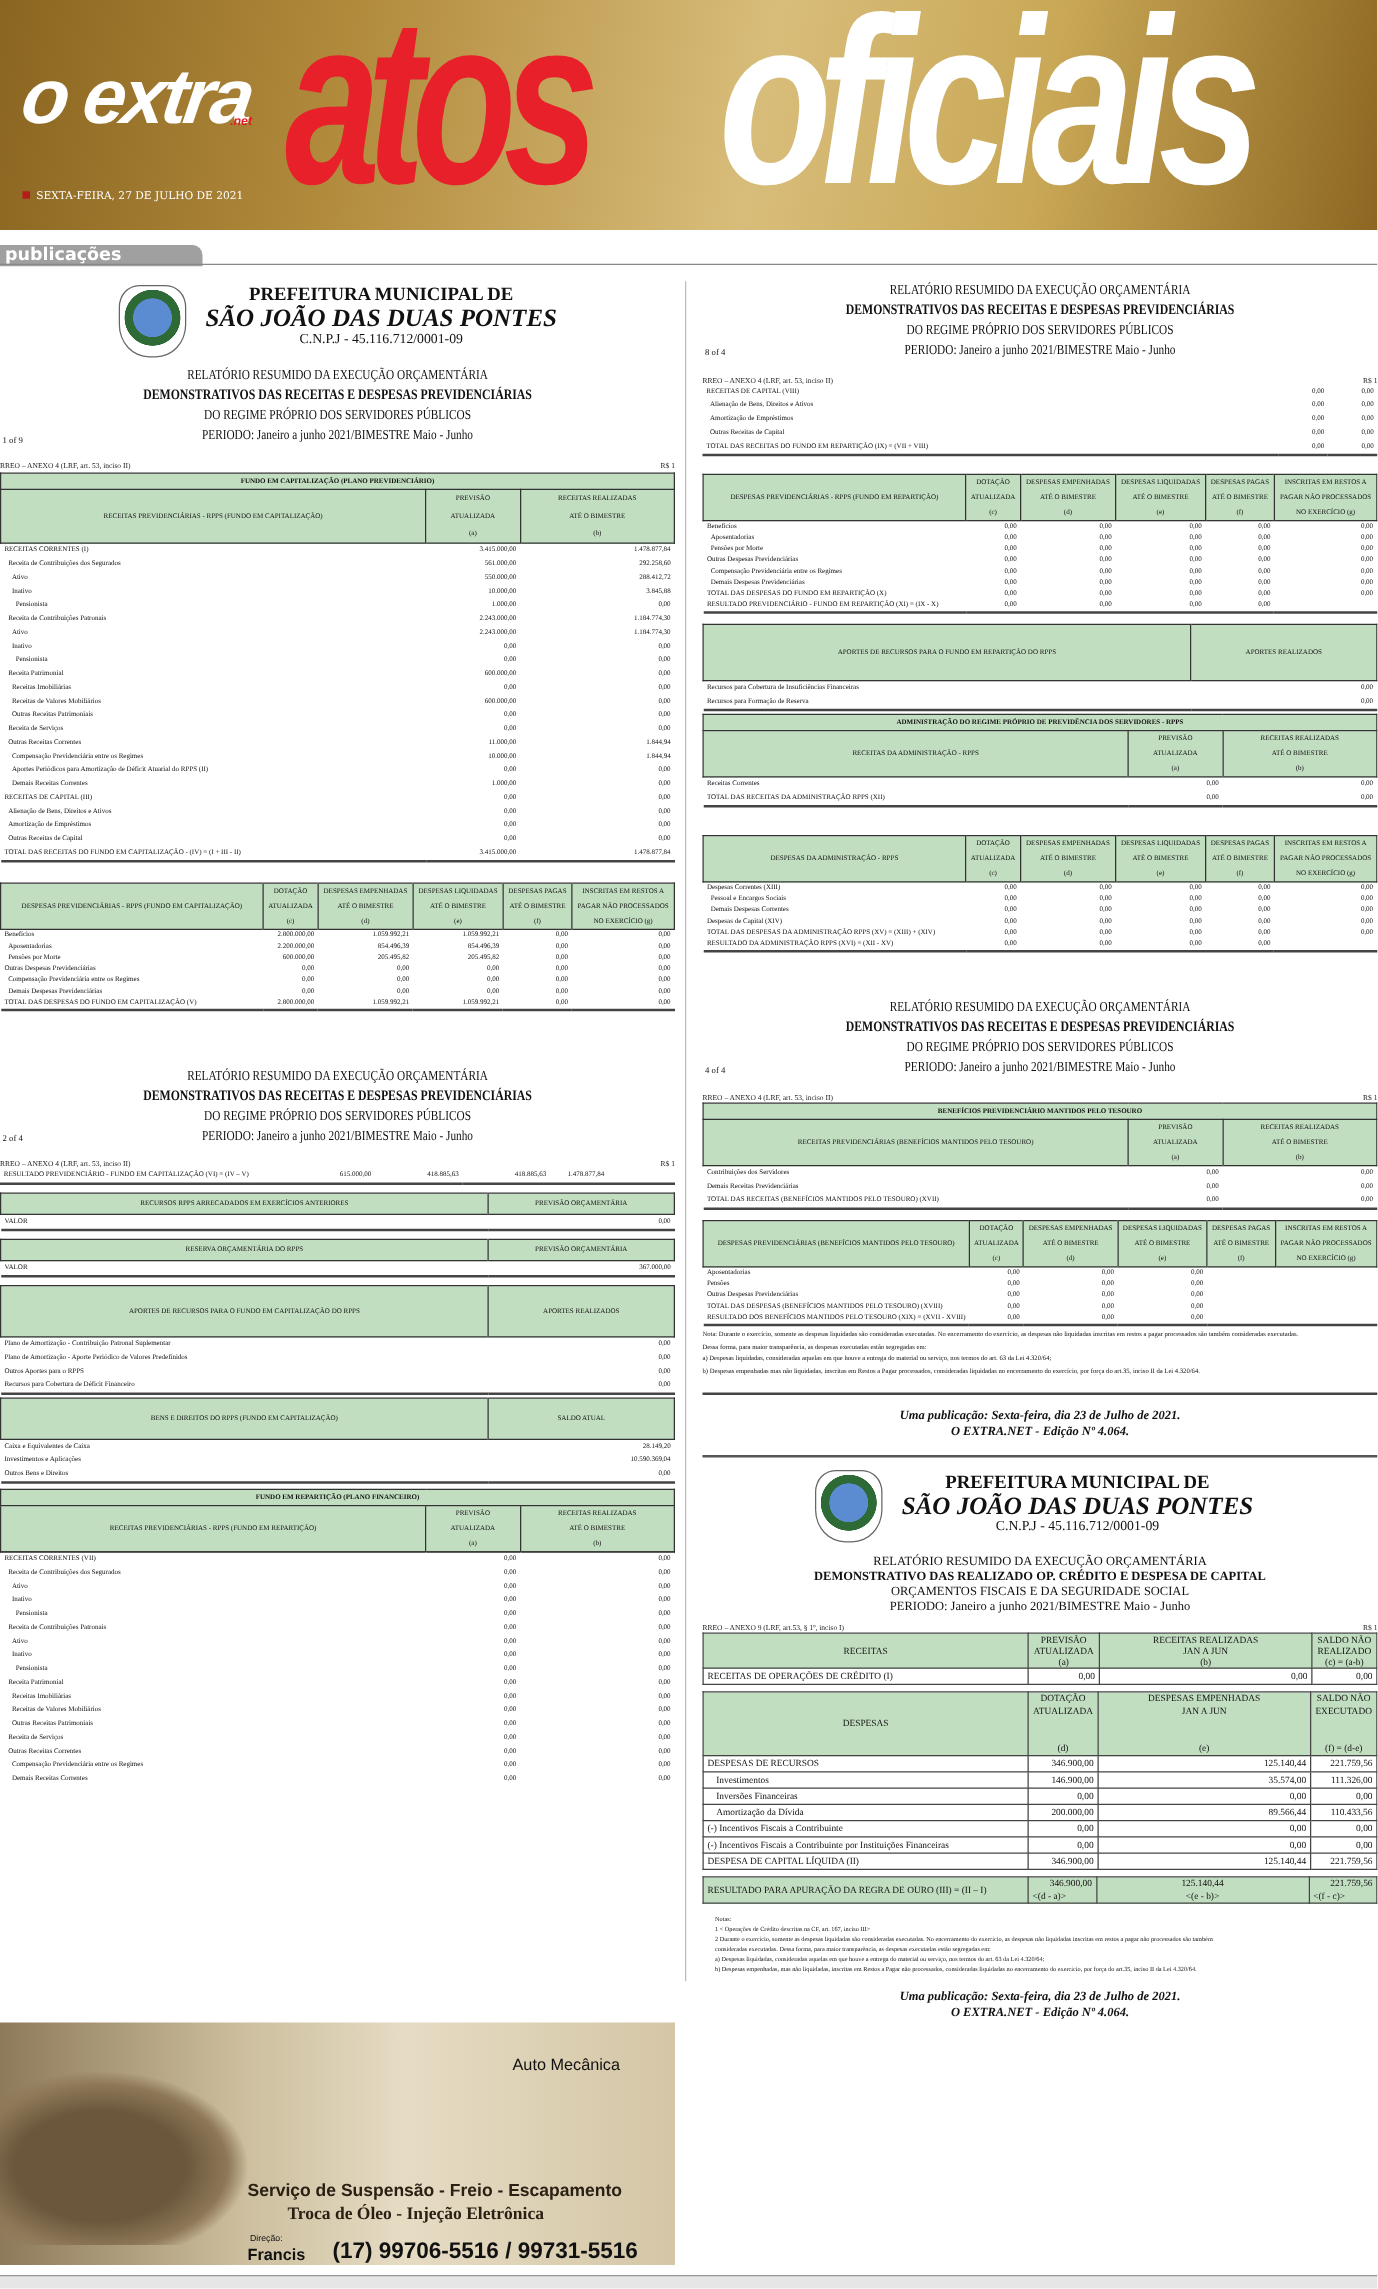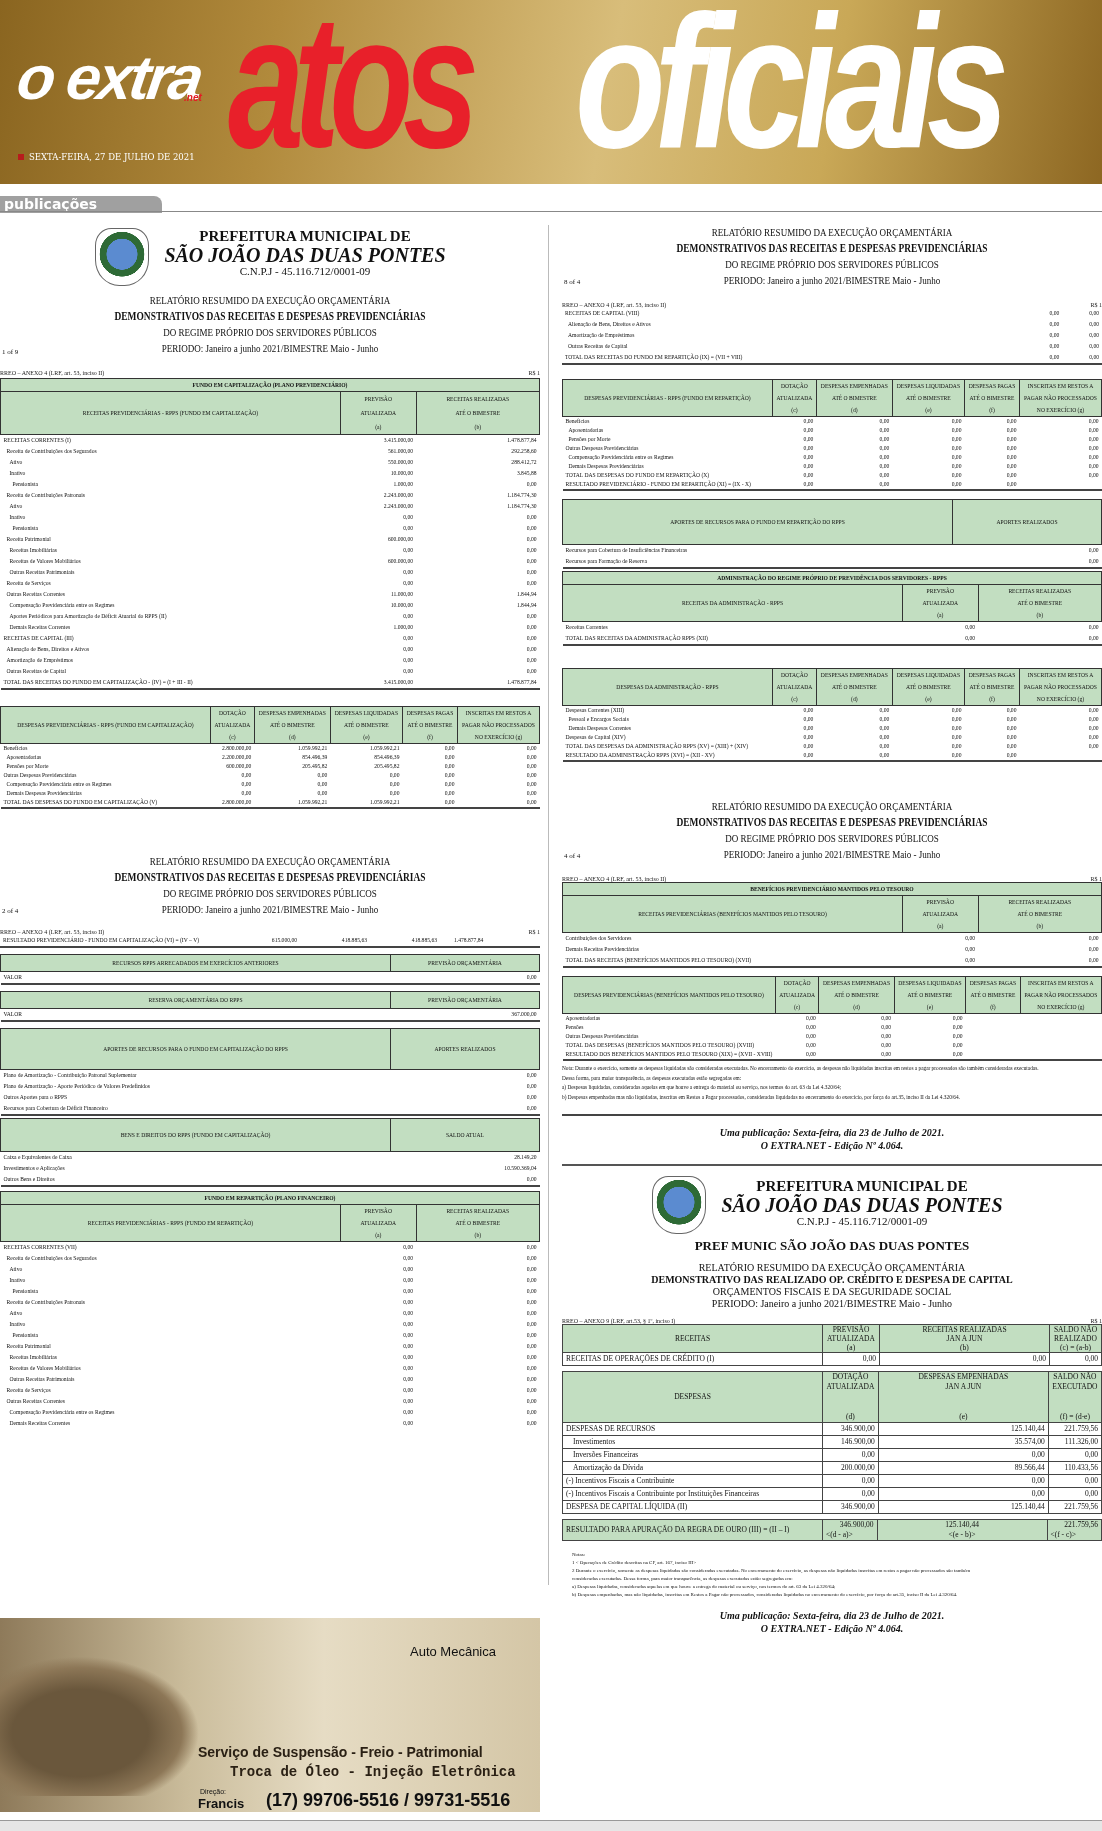--- a/index.html
+++ b/index.html
@@ -34,21 +34,21 @@
 .bd{border-left:1px solid #333}
 .tot{border-bottom:2px solid #444}
 .ind1{padding-left:6px}.ind2{padding-left:9px}.ind3{padding-left:12px}
 .note{font-size:5.3px;line-height:9.5px}
 .pub-foot{text-align:center;font-weight:bold;font-style:italic;font-size:10px;line-height:13px}
 .ad{position:absolute;left:0;top:1618px;width:540px;height:194px;background:linear-gradient(90deg,#8e7a5a 0%,#cbbd9c 35%,#e6dcc4 60%,#d4c6a6 100%)}
 .ad-car{position:absolute;left:0;top:38px;width:200px;height:140px;background:radial-gradient(ellipse at 40% 55%,#6a573c 0 40%,#8d7757 60%,transparent 70%)}
 .ad-auto{position:absolute;left:410px;top:26px;font-family:"Liberation Sans",sans-serif;font-size:13px;color:#111}
 .ad-name{position:absolute;left:185px;top:38px;font-family:"Liberation Sans",sans-serif;font-weight:bold;font-style:italic;font-size:52px;color:#111;letter-spacing:1px}
 .ad-l1{position:absolute;left:198px;top:126px;font-family:"Liberation Sans",sans-serif;font-weight:bold;font-size:14px;color:#2a2014}
-.ad-l2{position:absolute;left:230px;top:146px;font-family:Liberation Mono, monospace;font-weight:bold;font-size:14px;color:#2a2014}
+.ad-l2{position:absolute;left:230px;top:146px;font-family:Liberation Serif, serif;font-weight:bold;font-size:14px;color:#2a2014}
 .ad-dir{position:absolute;left:200px;top:170px;font-family:"Liberation Sans",sans-serif;font-size:7px;color:#111}
 .ad-fr{position:absolute;left:198px;top:178px;font-family:"Liberation Sans",sans-serif;font-weight:bold;font-size:13px;color:#111}
 .ad-ph{position:absolute;left:266px;top:172px;font-family:"Liberation Sans",sans-serif;font-weight:bold;font-size:18px;color:#111}
 .foot-bar{position:absolute;left:0;top:1820px;width:1102px;height:11px;background:#e6e6e6;border-top:1px solid #999}
 .b9 td{border:1px solid #444;font-size:7.5px;line-height:12px;padding:0 3px}
 .b9 .g td{font-size:7.5px}
 </style>
 </head>
 <body>
 
@@ -516,21 +516,21 @@
           <td class="r">0,00</td>
           <td class="r">0,00</td>
         </tr>
       </tbody>
   </table>
 </div>
 
 <div class="ad">
   <div class="ad-car"></div>
   <div class="ad-auto">Auto Mecânica</div>
-  <div class="ad-l1">Serviço de Suspensão - Freio - Patrimonial</div>
+  <div class="ad-l1">Serviço de Suspensão - Freio - Escapamento</div>
   <div class="ad-l2">Troca de Óleo - Injeção Eletrônica</div>
   <div class="ad-dir">Direção:</div>
   <div class="ad-fr">Francis</div>
   <div class="ad-ph">(17) 99706-5516 / 99731-5516</div>
 </div>
 
 <div class="col" style="left:562px;top:224px;width:540px">
   <div style="position:relative">
     <div class="rtitle">
       <div>RELATÓRIO RESUMIDO DA EXECUÇÃO ORÇAMENTÁRIA</div>
@@ -945,21 +945,20 @@
 
   <div style="border-top:2px solid #555;margin-top:12px"></div>
   <div class="hdr-wrap" style="height:62px;margin-top:8px">
     <div class="crest" style="left:90px;top:2px"></div>
     <div style="position:absolute;left:150px;top:4px;width:300px">
       <div class="pref1">PREFEITURA MUNICIPAL DE</div>
       <div class="pref2">SÃO JOÃO DAS DUAS PONTES</div>
       <div class="cnpj">C.N.P.J - 45.116.712/0001-09</div>
     </div>
   </div>
-  <div style="text-align:center;font-weight:bold;font-size:13px;margin-top:2px">PREF MUNIC SÃO JOÃO DAS DUAS PONTES</div>
   <div style="text-align:center;font-size:10px;line-height:12px;margin-top:8px">
     <div>RELATÓRIO RESUMIDO DA EXECUÇÃO ORÇAMENTÁRIA</div>
     <div style="font-weight:bold">DEMONSTRATIVO DAS REALIZADO OP. CRÉDITO E DESPESA DE CAPITAL</div>
     <div>ORÇAMENTOS FISCAIS E DA SEGURIDADE SOCIAL</div>
     <div>PERIODO: Janeiro a junho 2021/BIMESTRE  Maio - Junho</div>
   </div>
   <div style="display:flex;justify-content:space-between;margin-top:8px" class="small">
       <span>RREO – ANEXO 9 (LRF, art.53, § 1º, inciso I)</span>
       <span>R$ 1</span>
     </div>

